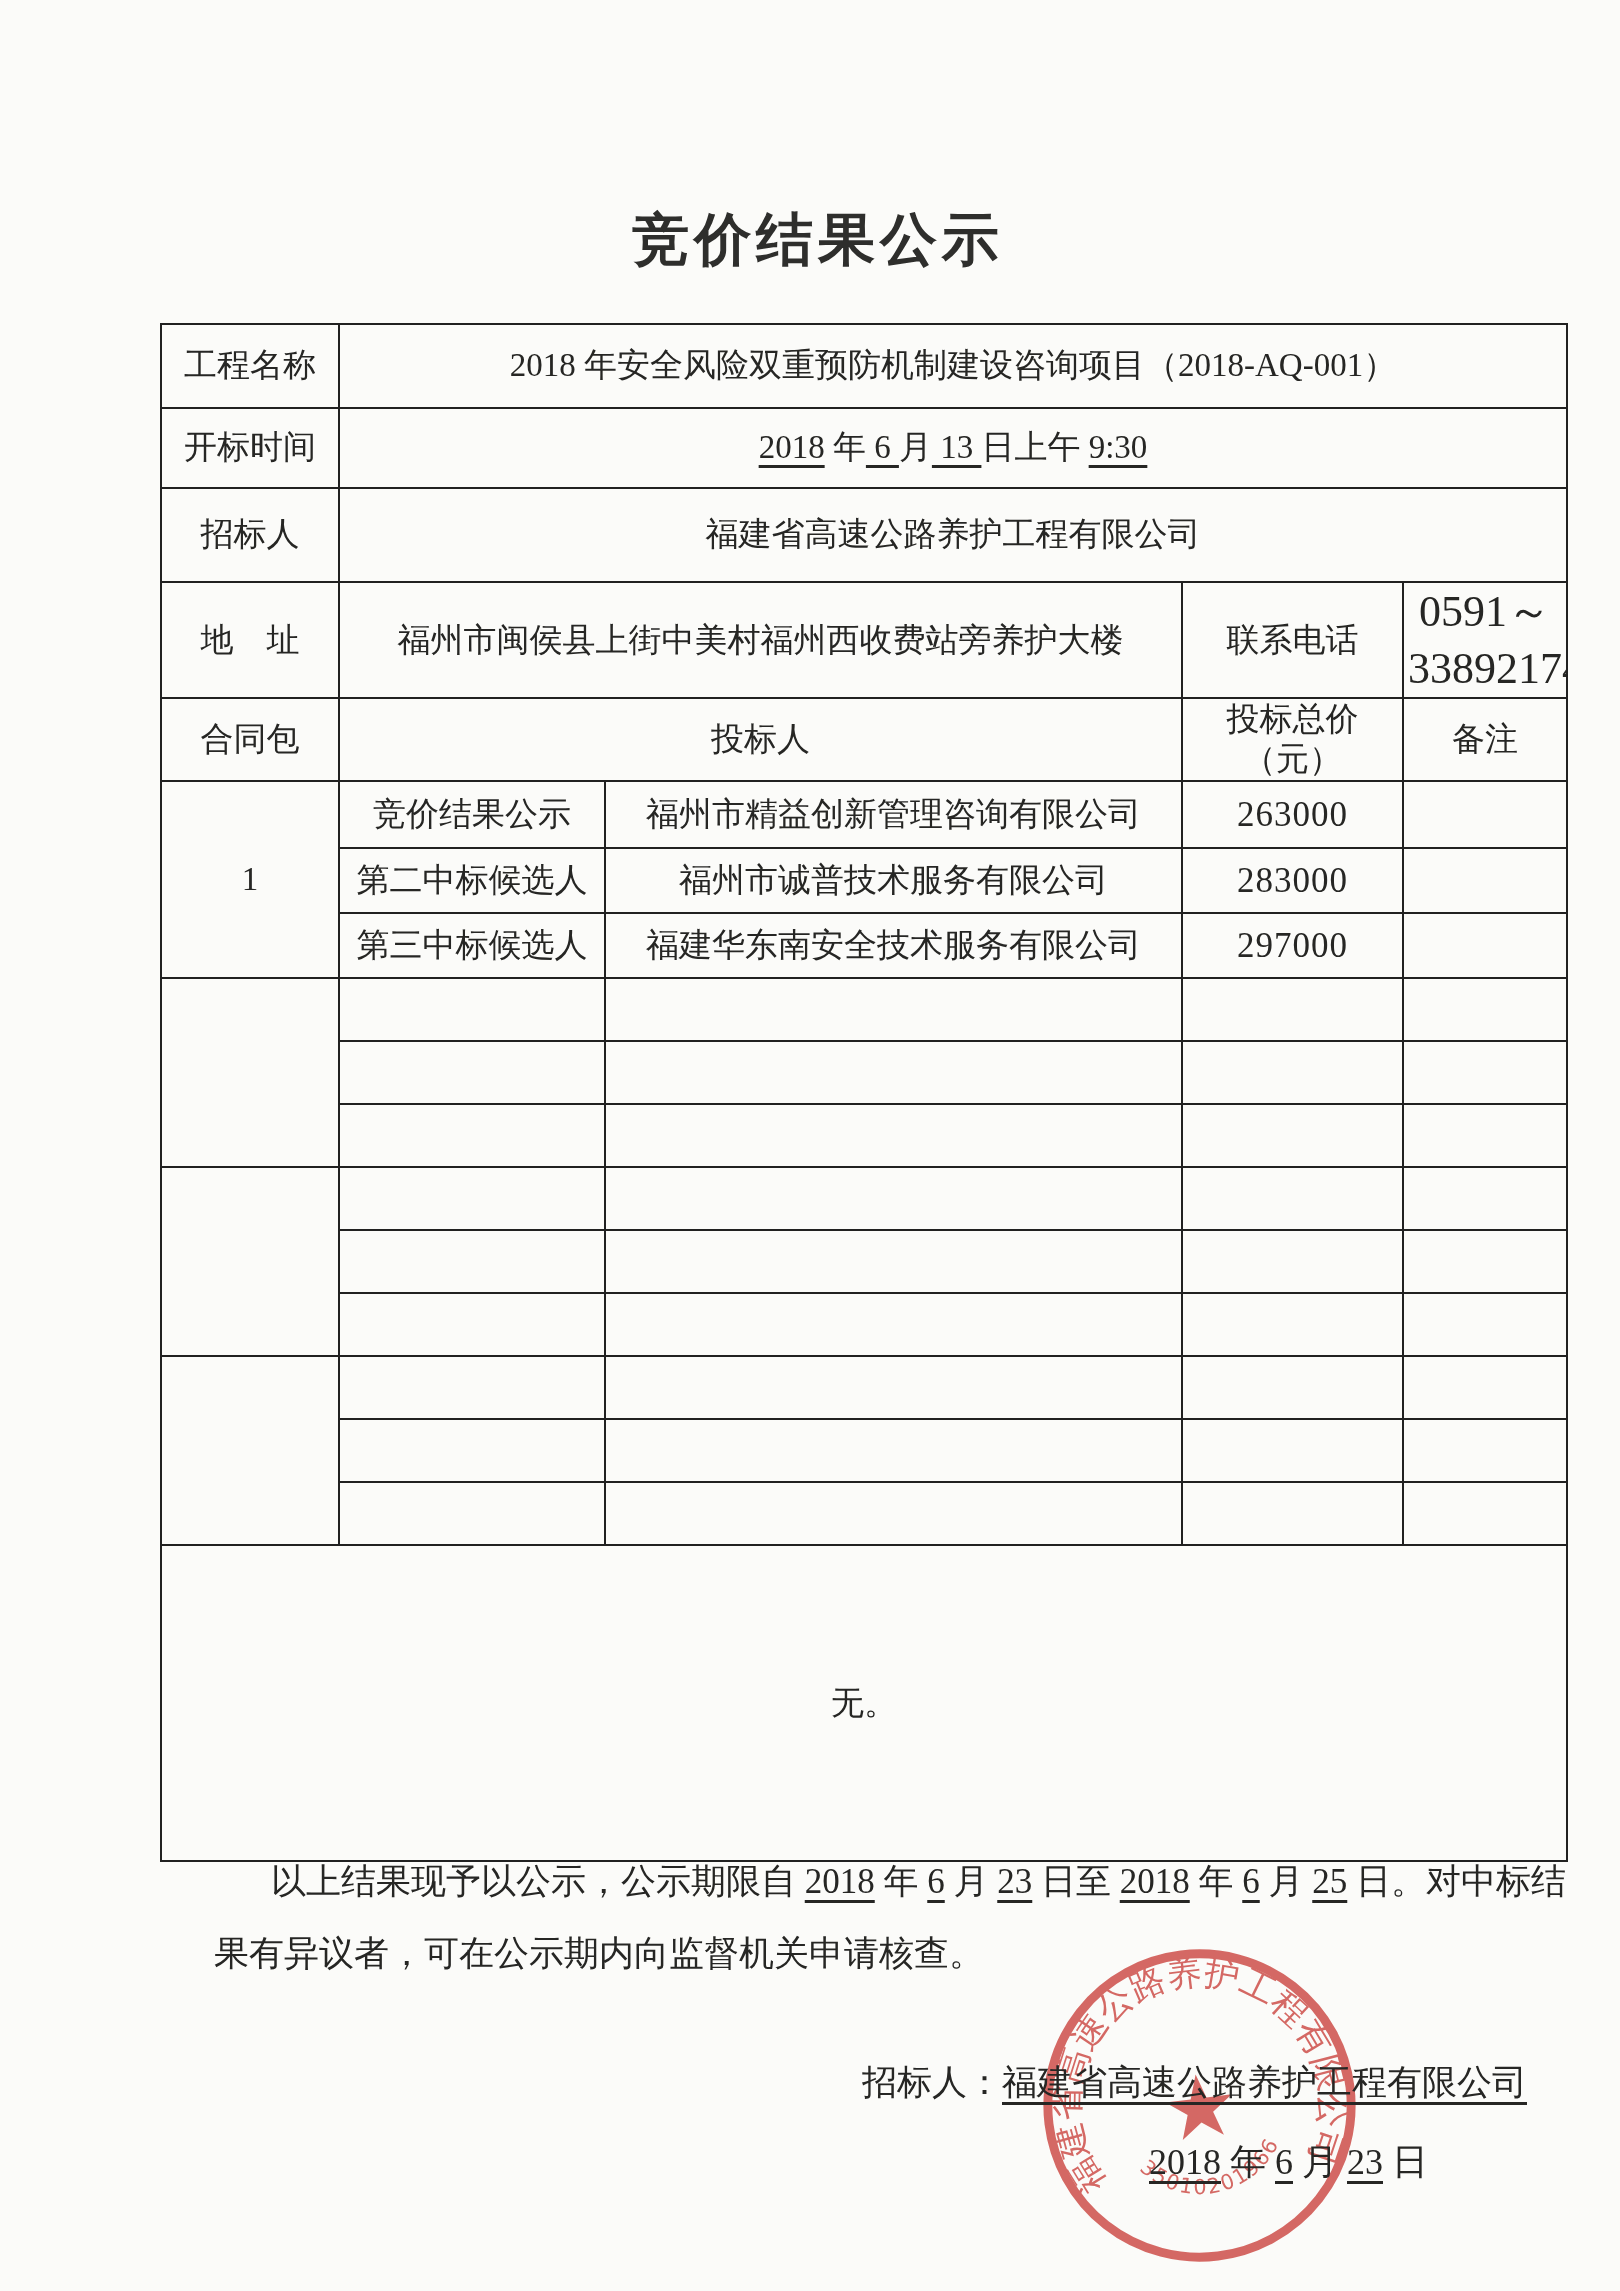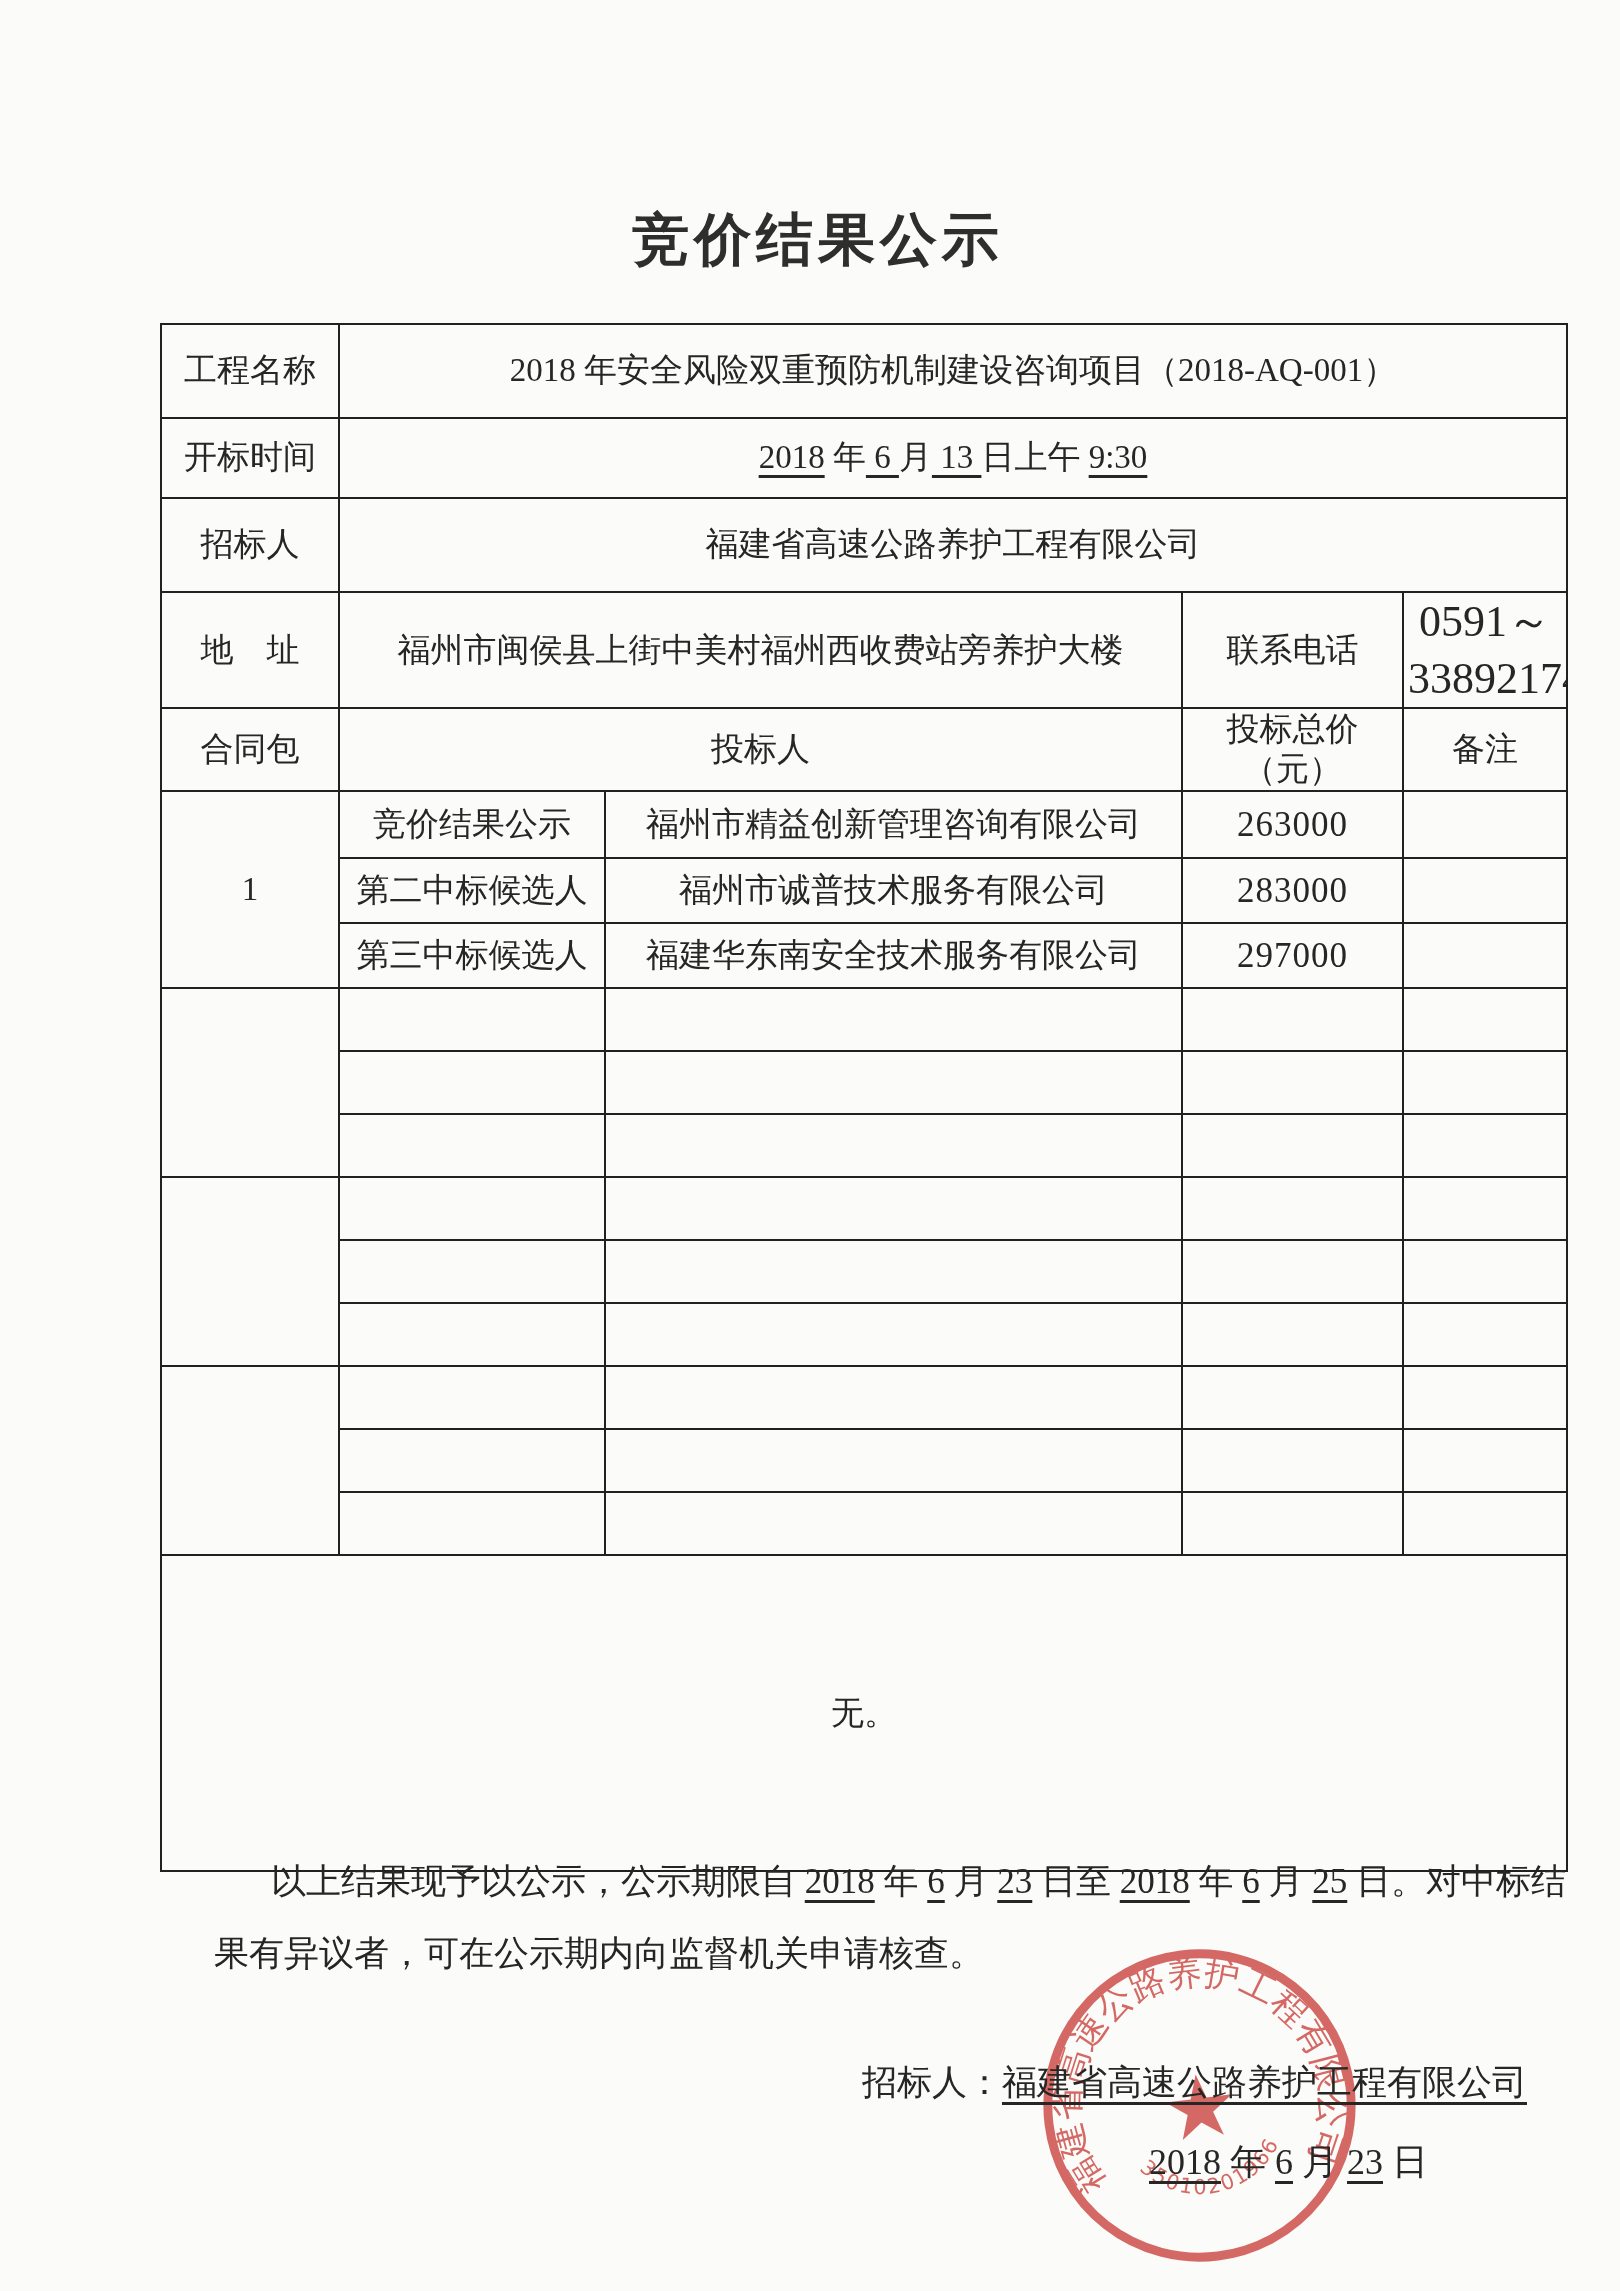--- a/index.html
+++ b/index.html
@@ -24,21 +24,21 @@
     border-collapse:collapse;table-layout:fixed;
     font-size:33px;color:#262624;
   }
   table.results{border:2.9px solid #1d1d1b;}
   table.results td{
     border:2px solid #212121;
     text-align:center;vertical-align:middle;
     padding:0 3.9px;overflow:hidden;
     line-height:1.25;
   }
-  tr.h110{height:94px;} tr.h96{height:94px;} tr.h85{height:83px;}
+  tr.h110{height:84px;} tr.h96{height:94px;} tr.h85{height:83px;}
   tr.h82{height:80px;}  tr.h80{height:78px;} tr.h68{height:67px;}
   tr.h66{height:65px;}  tr.h64{height:63px;} tr.h322{height:316px;}
   td.price{font-size:35px;letter-spacing:1px;}
   td.note-cell{
     text-align:left;vertical-align:top;padding:13.7px 11.8px;font-size:33px;
   }
   
   .u, .useg span.u{
     text-decoration:underline;
     text-decoration-thickness:2.5px;

